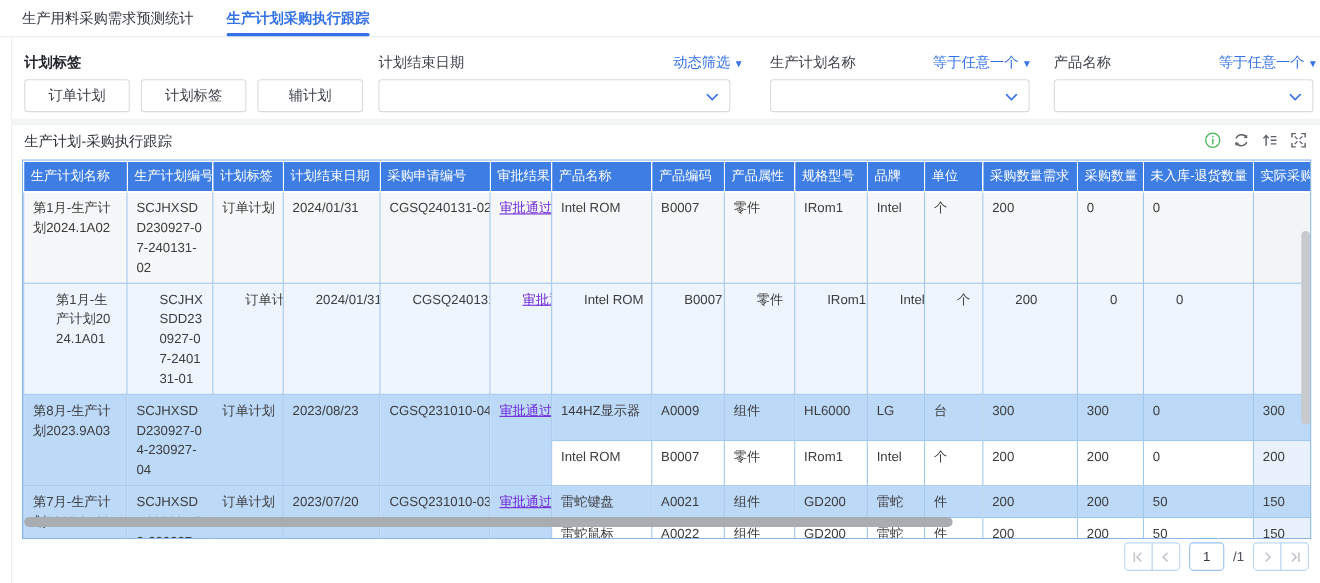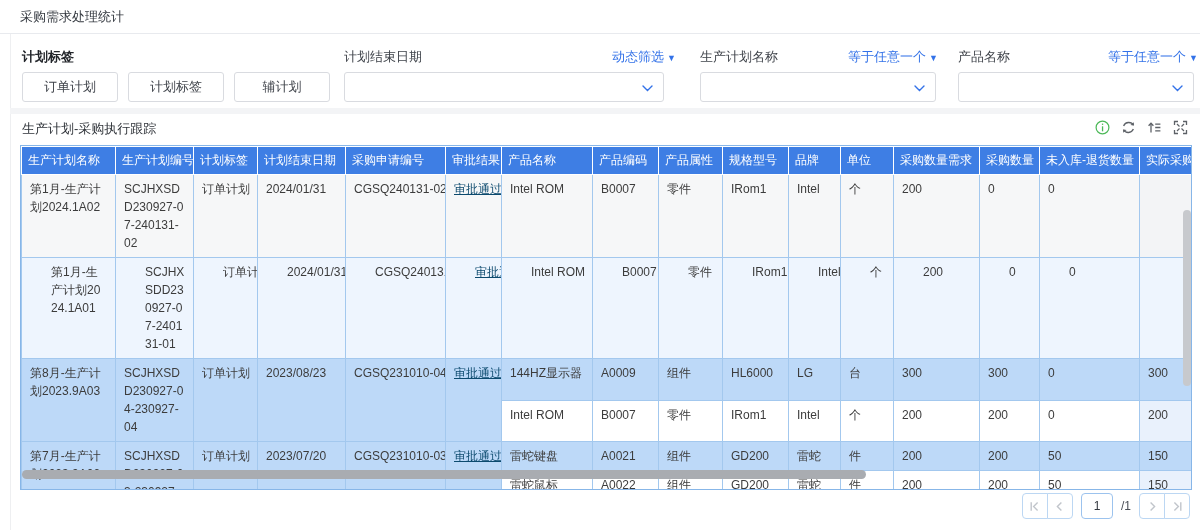--- a/index.html
+++ b/index.html
@@ -41,21 +41,21 @@
     overflow:hidden; border:1px solid var(--outerBorder); background:#fff; }
   table { border-collapse:collapse; table-layout:fixed; width:1188px; font-size:12px; }
   thead th { background:var(--headerBlue); color:#fff; font-weight:normal; height:28px;
     padding:2px 6px; text-align:left; border:1px solid rgba(255,255,255,0.30);
     white-space:nowrap; overflow:hidden; }
   tbody td { border:1px solid var(--cellBorder); padding:5px 8px; vertical-align:top;
     line-height:18px; overflow:hidden; }
   td.wrapcell { word-break:break-all; }
   td.nowrap { white-space:nowrap; }
   td.num { text-align:left; padding-right:10px; white-space:nowrap; }
-  td .linky { text-decoration:underline; color:#0c4a6e; cursor:pointer; }
+  td .linky { text-decoration:underline; color:#6d28d9; cursor:pointer; }
   .c-gray  { background:var(--rowGray); }
   .c-lite  { background:var(--rowAlt);padding-left:29px; }
   .c-blue  { background:var(--rowBlue); }
   .c-white { background:#ffffff; }
   .c-tint  { background:var(--lastTint); }
   .c-gtint { background:#f3f4f6; }
 
   
   .hscroll { position:absolute; left:22px; top:470px; width:844px; height:9px;
     border-radius:5px; background:var(--scrollbar); cursor:pointer; }
@@ -70,21 +70,22 @@
   .pbtn:first-child { border-radius:4px 0 0 4px; }
   .pbtn:last-child  { border-radius:0 4px 4px 0; margin-left:-1px; }
   .pinput { width:32px; height:26px; border:1px solid #9cc3ee; border-radius:4px;
     text-align:center; font-size:12px; color:#33383f; outline:none; }
   .ptotal { font-size:12px; color:#4a4f57; }
 </style>
 </head>
 <body>
 
 <div class="tabbar">
-    <div class="tab">采购需求处理统计</div>
+    <div class="tab">生产用料采购需求预测统计</div>
+    <div class="tab active">生产计划采购执行跟踪</div>
   </div>
 <div class="vline"></div>
 <div class="hband"></div>
 
 <div class="flabel bold" style="left:22px;">计划标签</div>
 <div class="flabel" style="left:344px;">计划结束日期</div>
 <div class="flabel" style="left:700px;">生产计划名称</div>
 <div class="flabel" style="left:958px;">产品名称</div>
 
 <div class="fop" style="left:612px;"><span>动态筛选</span><span class="caret">▼</span></div>

